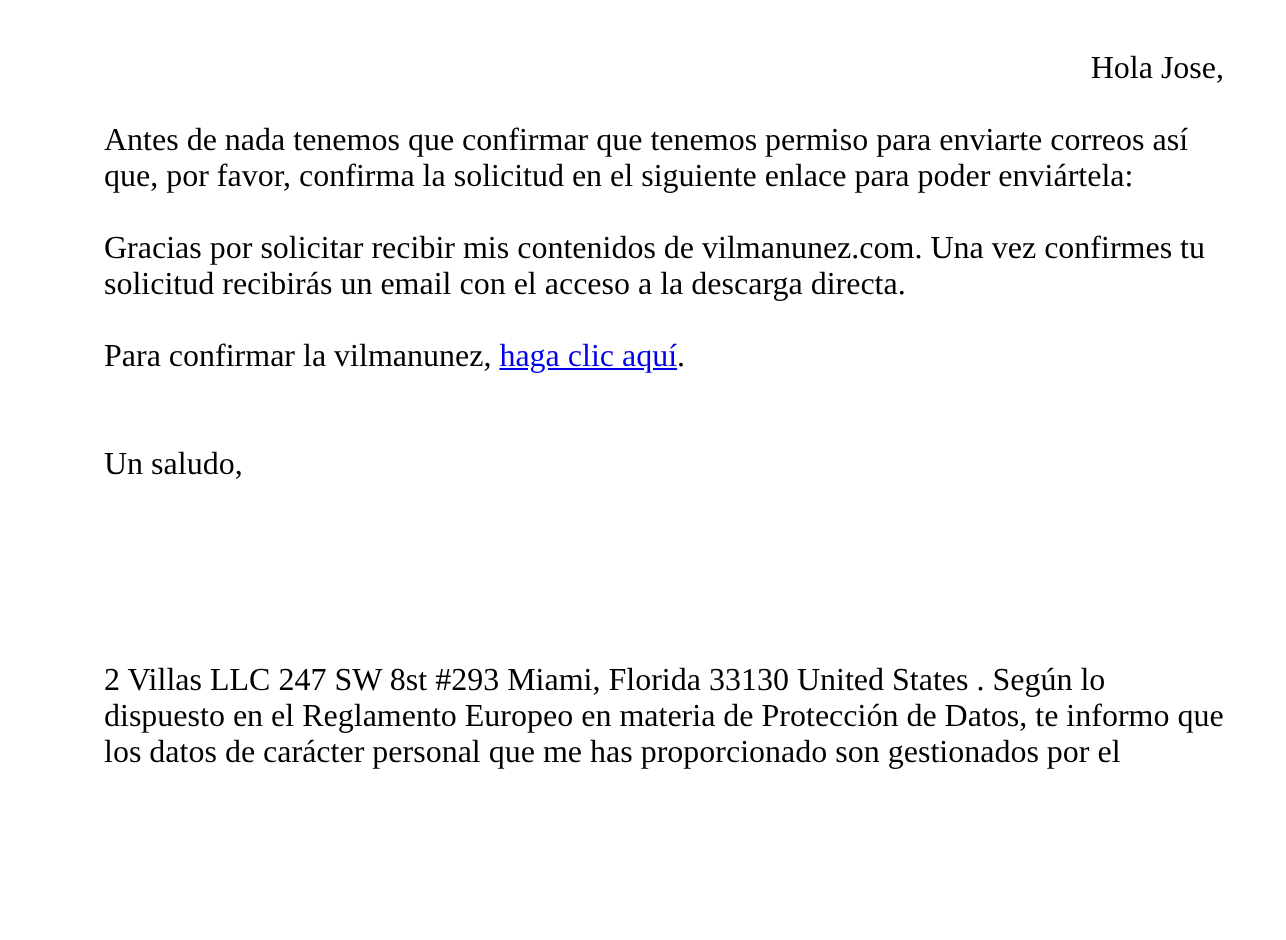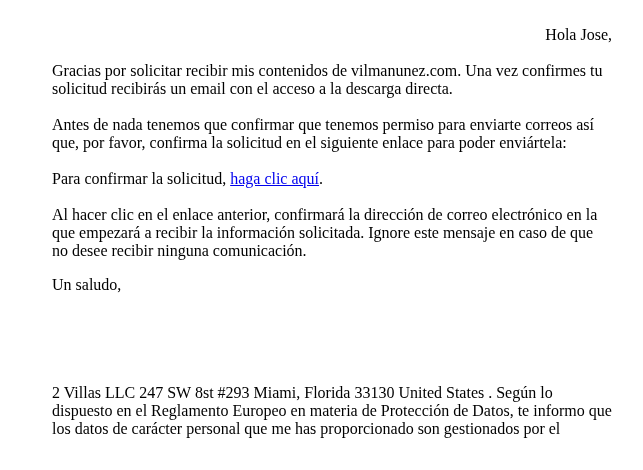--- a/index.html
+++ b/index.html
@@ -21,21 +21,21 @@
   }
   .email-body p {
     margin: 18px 0 0 0;
     line-height: 18px;
   }
   .email-body p.first {
     margin-top: 0;
     text-align: right;
   }
   .email-body p.signature {
-    margin-top: 16px;
+    margin-top: 36px;
   }
   .email-body p.footer {
     margin-top: 54px;
   }
   .ml {
     
     white-space: pre-line;
   }
   a.link {
     color: #0000EE;
@@ -43,31 +43,28 @@
     cursor: pointer;
   }
 </style>
 </head>
 <body>
 
 <div class="email-body">
 
   <p class="first">Hola Jose,</p>
 
+  <p class="ml">Antes de nada tenemos que confirmar que tenemos permiso para enviarte correos así
+que, por favor, confirma la solicitud en el siguiente enlace para poder enviártela:</p>
+
   <p class="ml">Gracias por solicitar recibir mis contenidos de vilmanunez.com. Una vez confirmes tu
 solicitud recibirás un email con el acceso a la descarga directa.</p>
 
-  <p class="ml">Antes de nada tenemos que confirmar que tenemos permiso para enviarte correos así
-que, por favor, confirma la solicitud en el siguiente enlace para poder enviártela:</p>
+  <p><span>Para confirmar la vilmanunez, </span><a href="#" class="link">haga clic aquí</a><span>.</span></p>
 
-  <p><span>Para confirmar la solicitud, </span><a href="#" class="link">haga clic aquí</a><span>.</span></p>
-
-  <p class="ml">Al hacer clic en el enlace anterior, confirmará la dirección de correo electrónico en la
-que empezará a recibir la información solicitada. Ignore este mensaje en caso de que
-no desee recibir ninguna comunicación.</p>
 
   <p class="signature"><span>Un saludo,</span><br></p>
 
   <p class="footer"><br><br><span class="ml">2 Villas LLC 247 SW 8st #293 Miami, Florida 33130 United States . Según lo
 dispuesto en el Reglamento Europeo en materia de Protección de Datos, te informo que
 los datos de carácter personal que me has proporcionado son gestionados por el</span></p>
 
 </div>
 
 </body></html>

